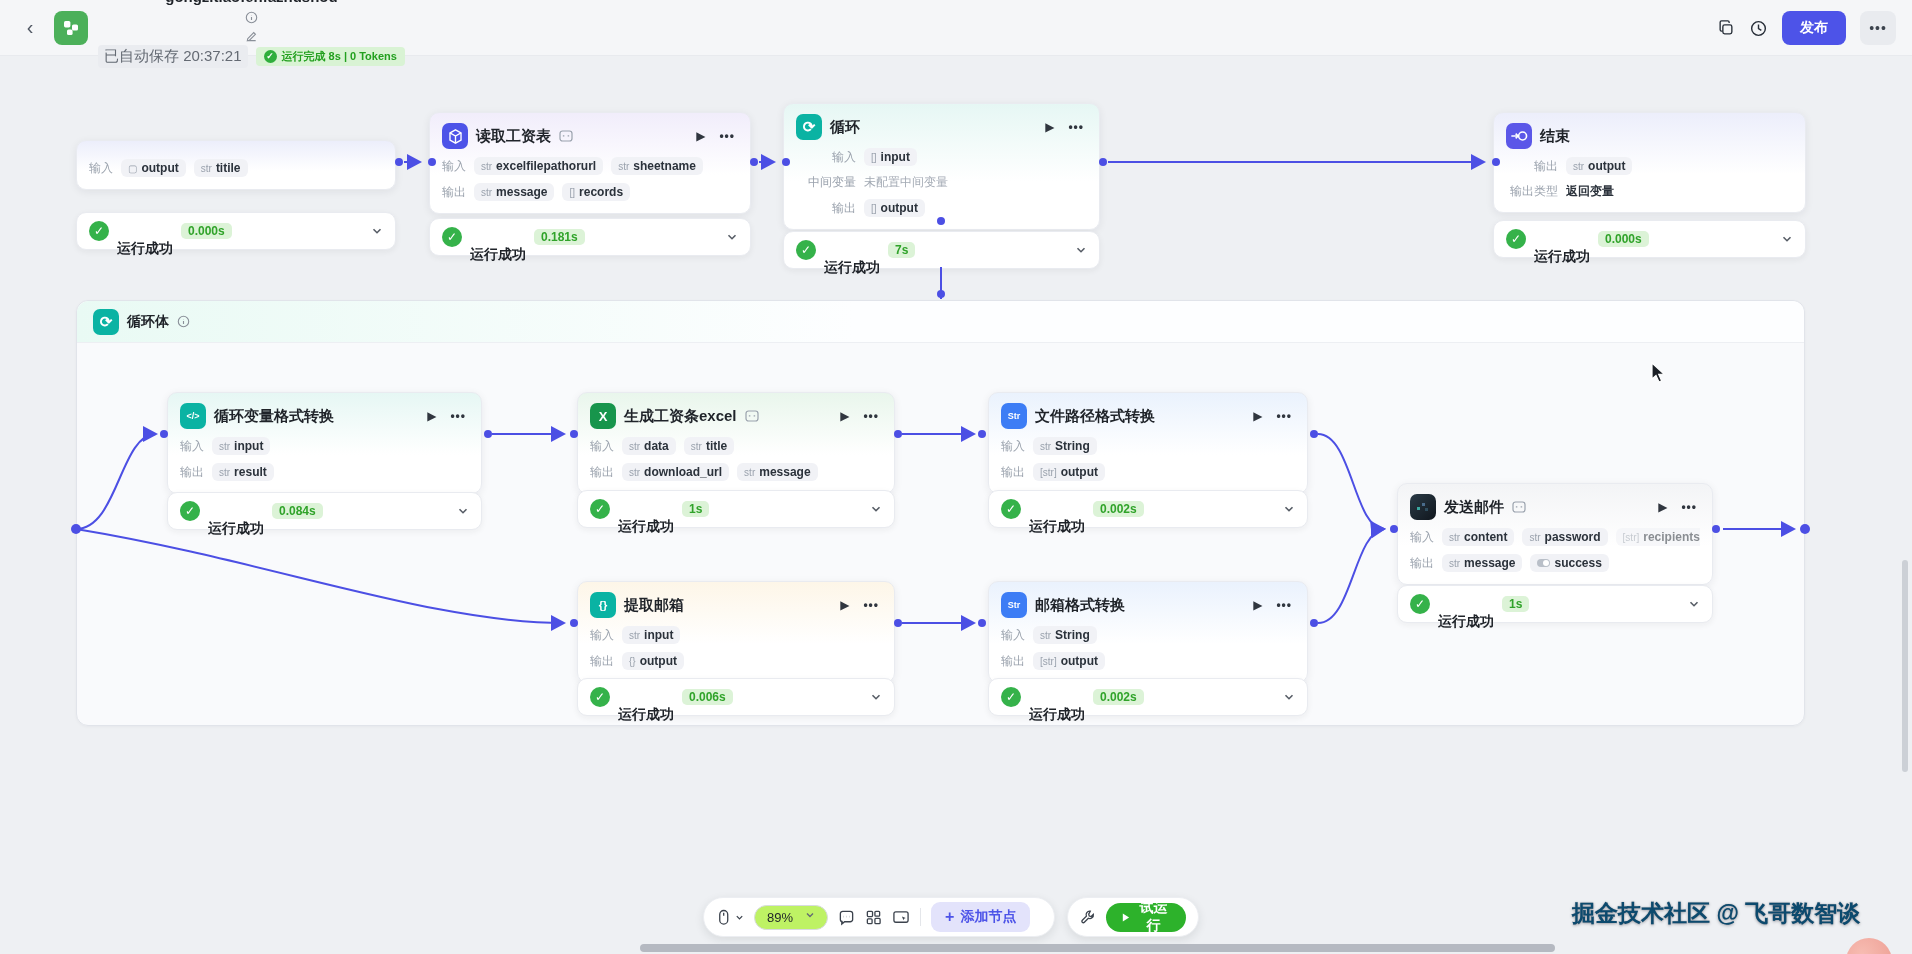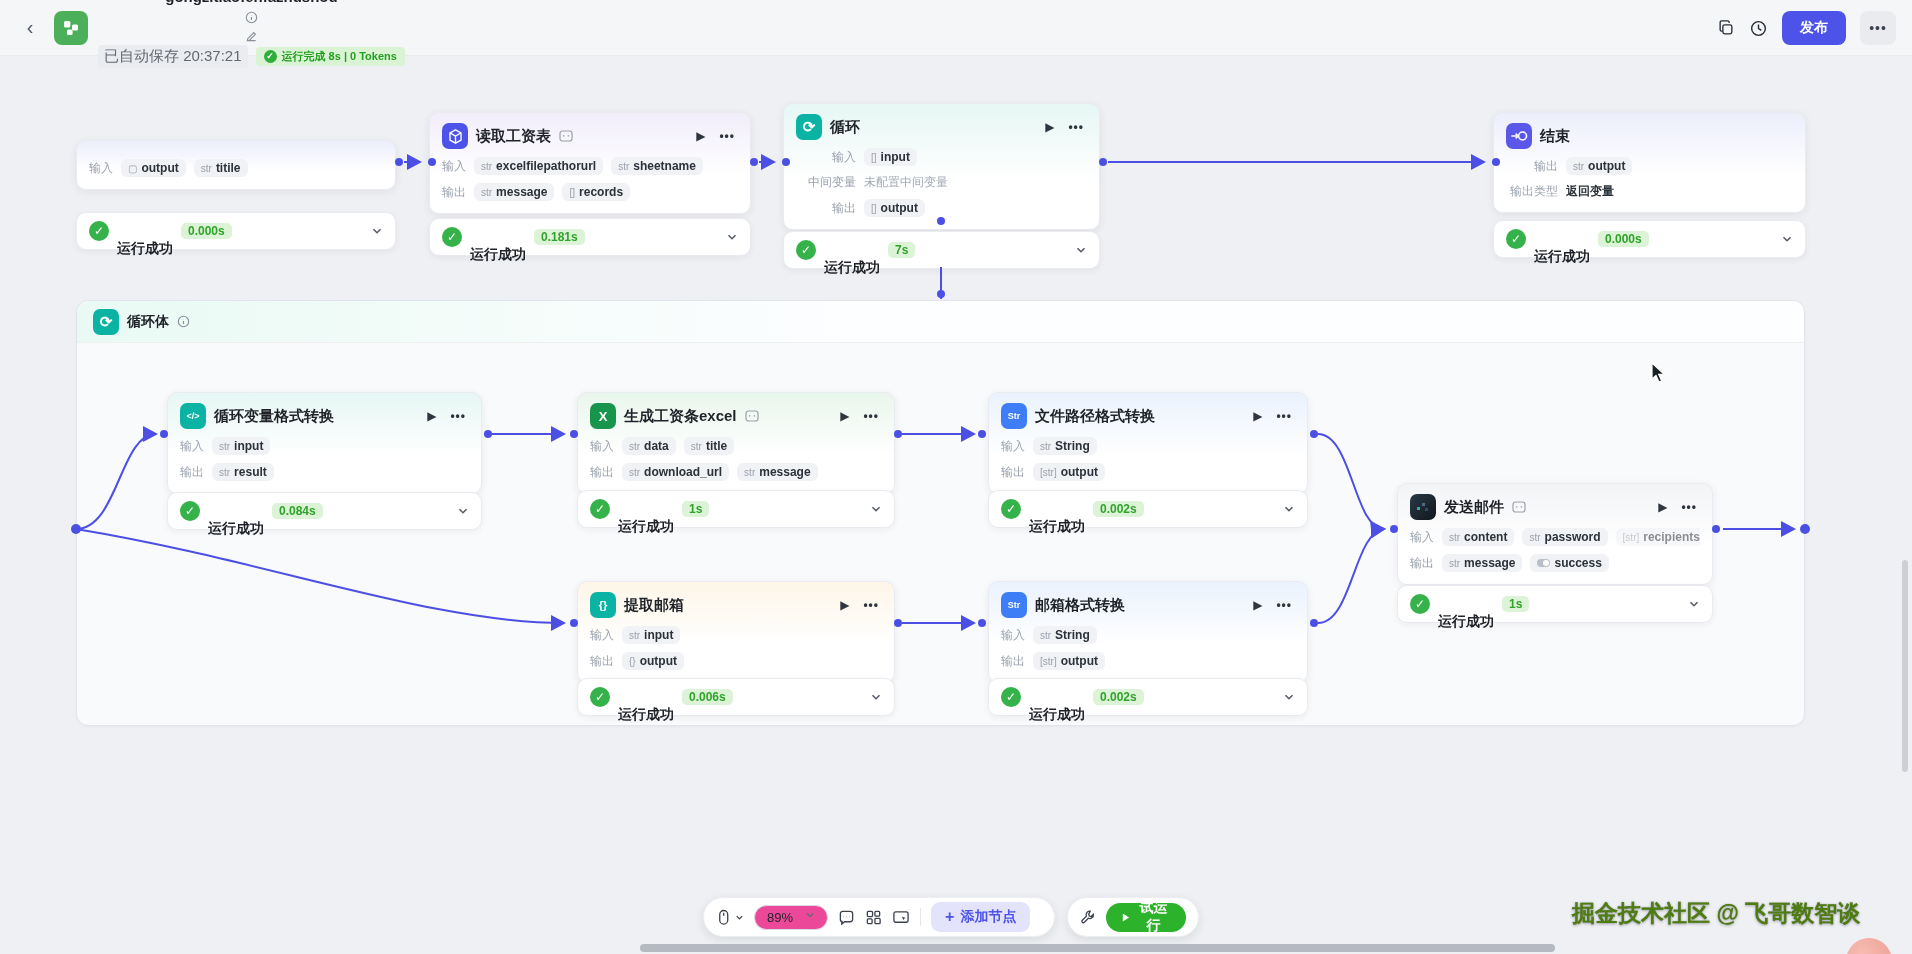--- a/index.html
+++ b/index.html
@@ -74,33 +74,33 @@
   .schev { margin-left:auto; color:#575d66; display:flex; }
 
   svg.conn { position:absolute; left:0; top:0; width:1912px; height:898px; pointer-events:none; z-index:20; }
 
   
   .pill { position:absolute; height:40px; background:#fff; border:1px solid #eceef2; border-radius:20px;
     box-shadow:0 3px 10px rgba(31,35,41,.10); display:flex; align-items:center; gap:10px;
     padding:0 12px; z-index:40; }
   .pill .ticon { border:none; background:none; color:#3c434d; cursor:pointer; display:flex; align-items:center; }
   .zoom-select { display:flex; align-items:flex-start; gap:12px; border:1px solid #d8dbe0; border-radius:999px;
-    padding:4px 12px; font-size:13px; color:#1f2329; cursor:pointer; background:#ec4899; }
+    padding:4px 12px; font-size:13px; color:#1f2329; cursor:pointer; background:#bef264; }
   .vdiv { width:1px; height:18px; background:#e4e6ea; }
   .addnode-btn { display:flex; align-items:center; gap:6px; background:#e3e3fb; color:#4d53e8;
     border:none; border-radius:9px; height:30px; padding:0 14px; font-size:14px; font-weight:bold; cursor:pointer; }
   .testrun-btn { display:flex; align-items:center; gap:7px; background:#2db22b; color:#fff; border:none;
     border-radius:15px; height:29px; padding:0 16px; font-size:14px; font-weight:bold; cursor:pointer; }
 
   .hscroll { position:absolute; left:640px; top:888px; width:915px; height:8px; border-radius:4px;
     background:#b5b9c1; z-index:45; }
   .vscroll { position:absolute; left:1902px; top:504px; width:6px; height:212px; border-radius:3px;
     background:#ccd0d6; z-index:45; }
 
-  .watermark { position:absolute; left:1572px; top:842px; font-size:23px; font-weight:bold; color:#4d7c0f;
+  .watermark { position:absolute; left:1572px; top:842px; font-size:23px; font-weight:bold; color:#0c4a6e;
     text-shadow:0 1px 3px rgba(60,60,70,.45), 0 0 1px rgba(60,60,70,.4); z-index:46; white-space:nowrap; }
   .wm-avatar { position:absolute; left:1846px; top:882px; width:46px; height:46px; border-radius:50%;
     background:radial-gradient(circle at 35% 35%, #f7bcb2, #ec9b90); z-index:46; }
 
   .cursor-arrow { position:absolute; left:1650px; top:306px; z-index:60; pointer-events:none; }
 </style>
 </head>
 <body>
 
 <div class="topbar">

